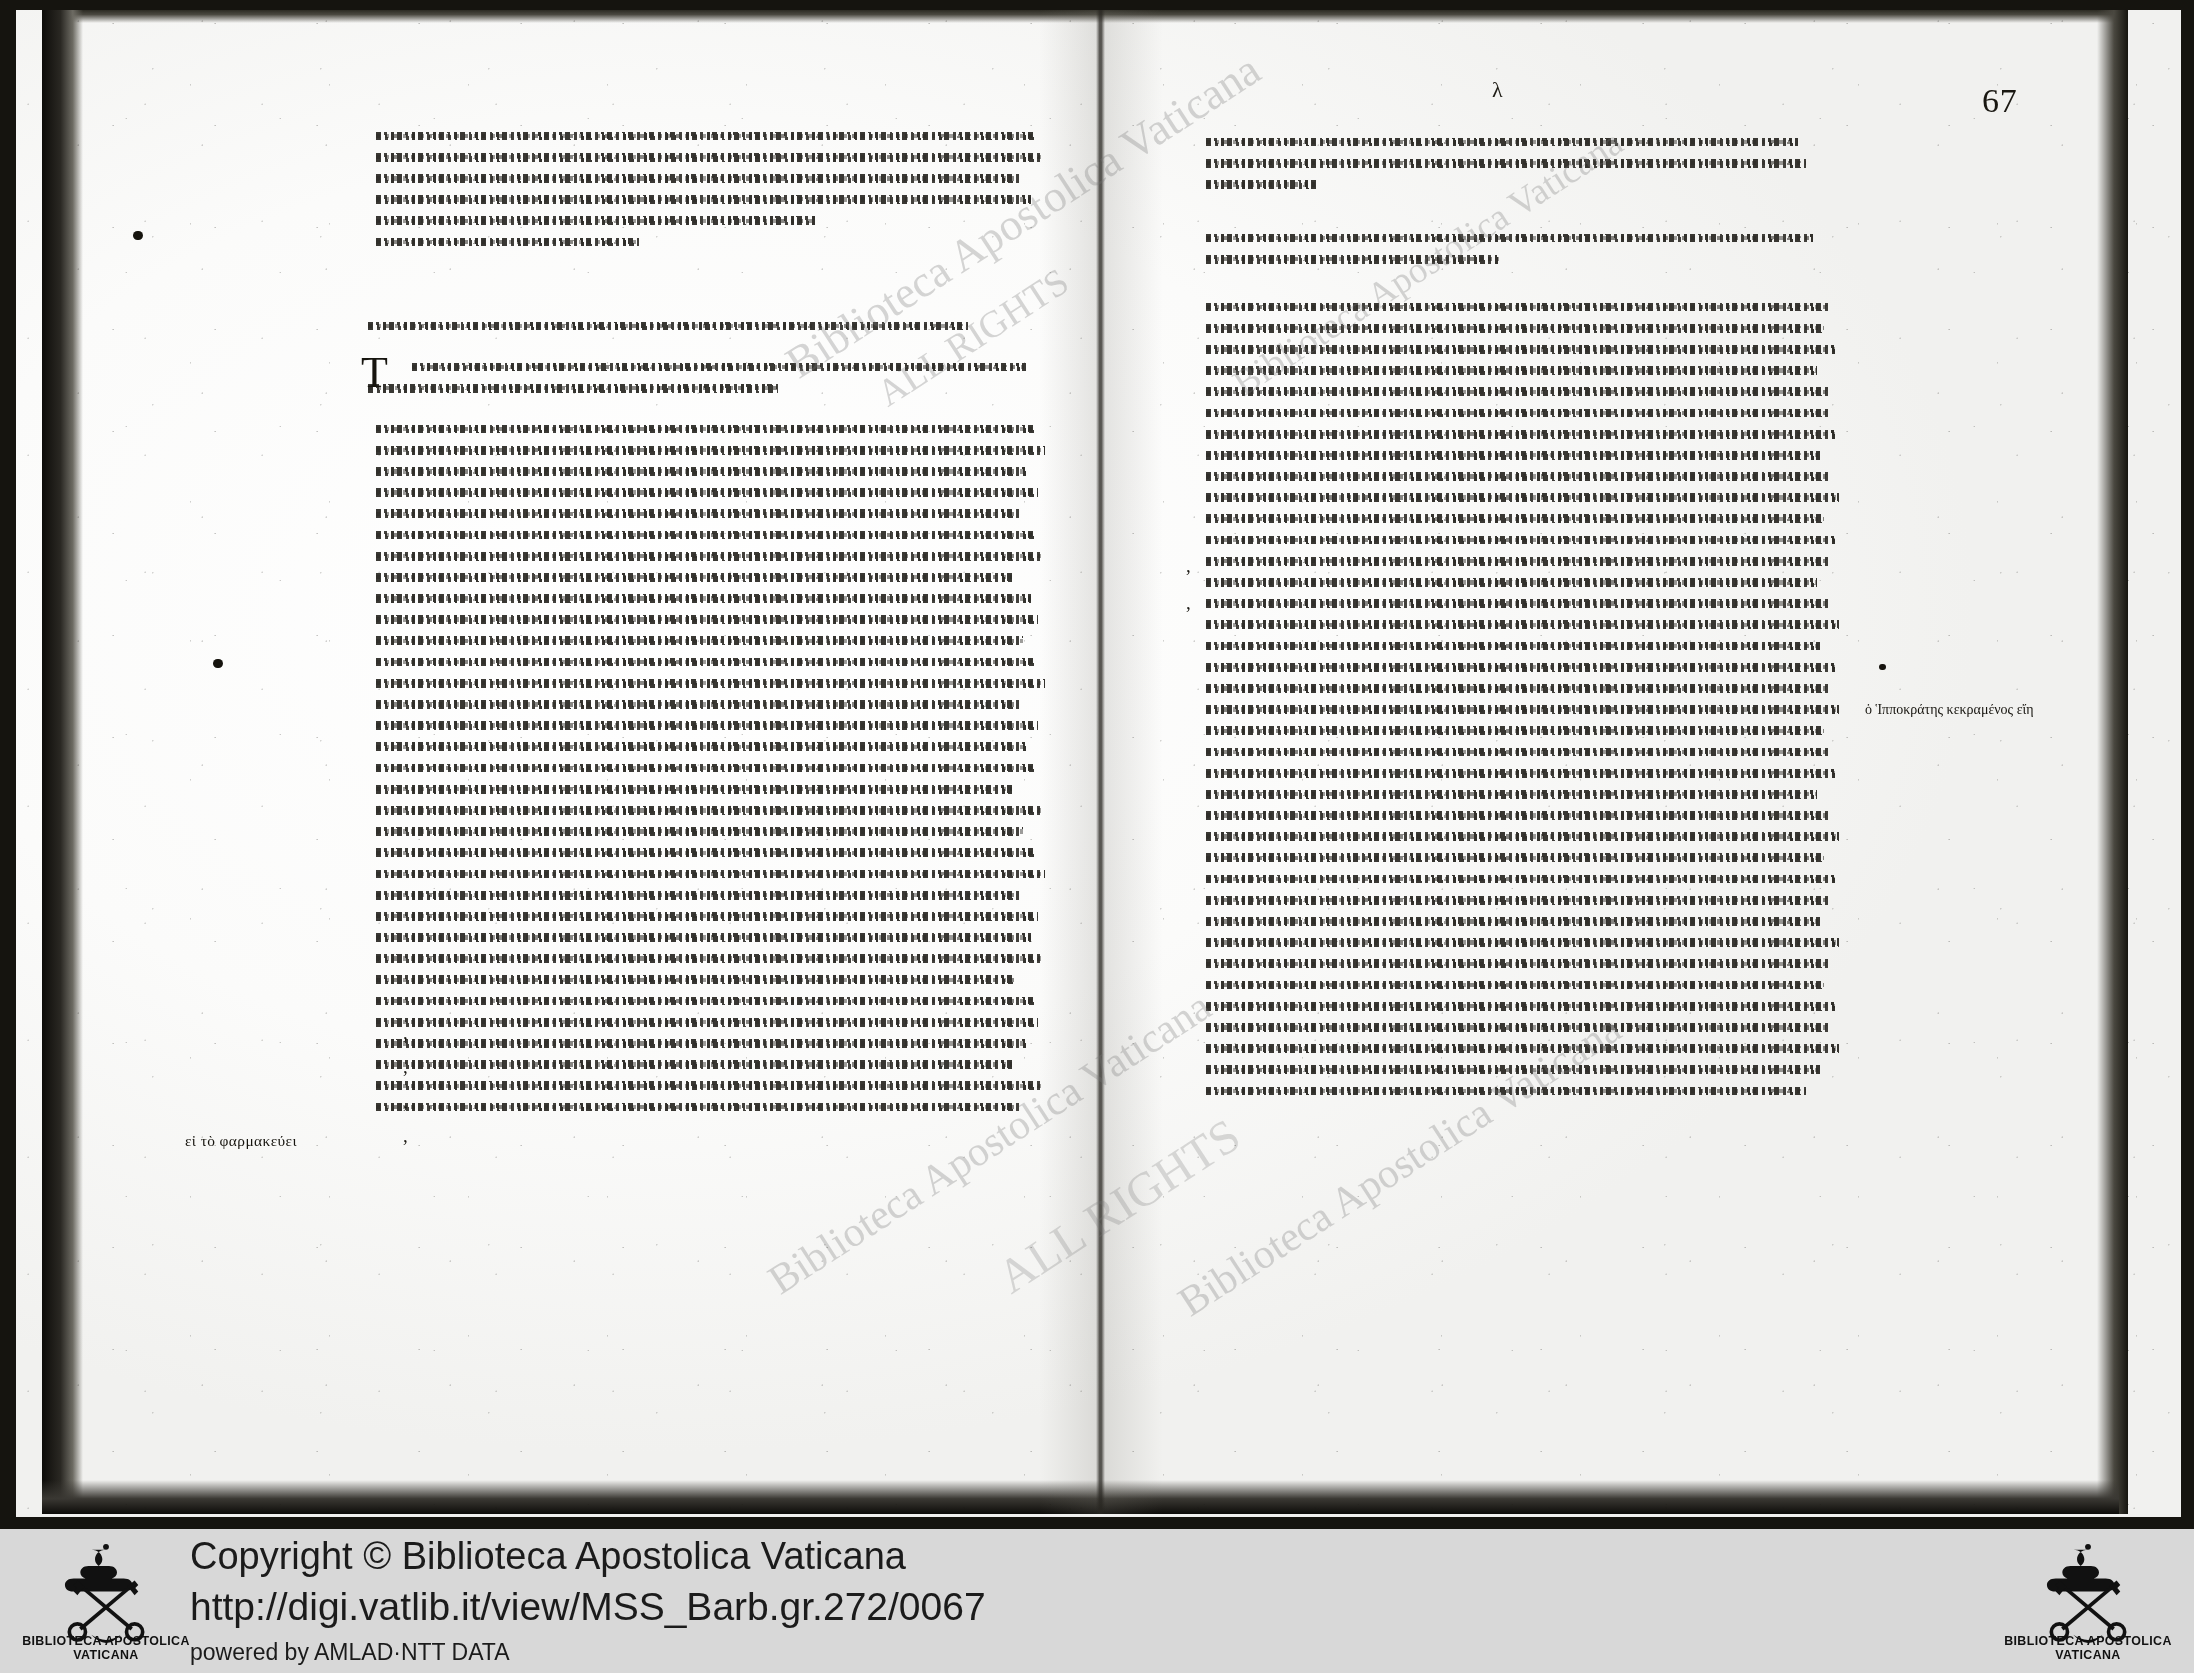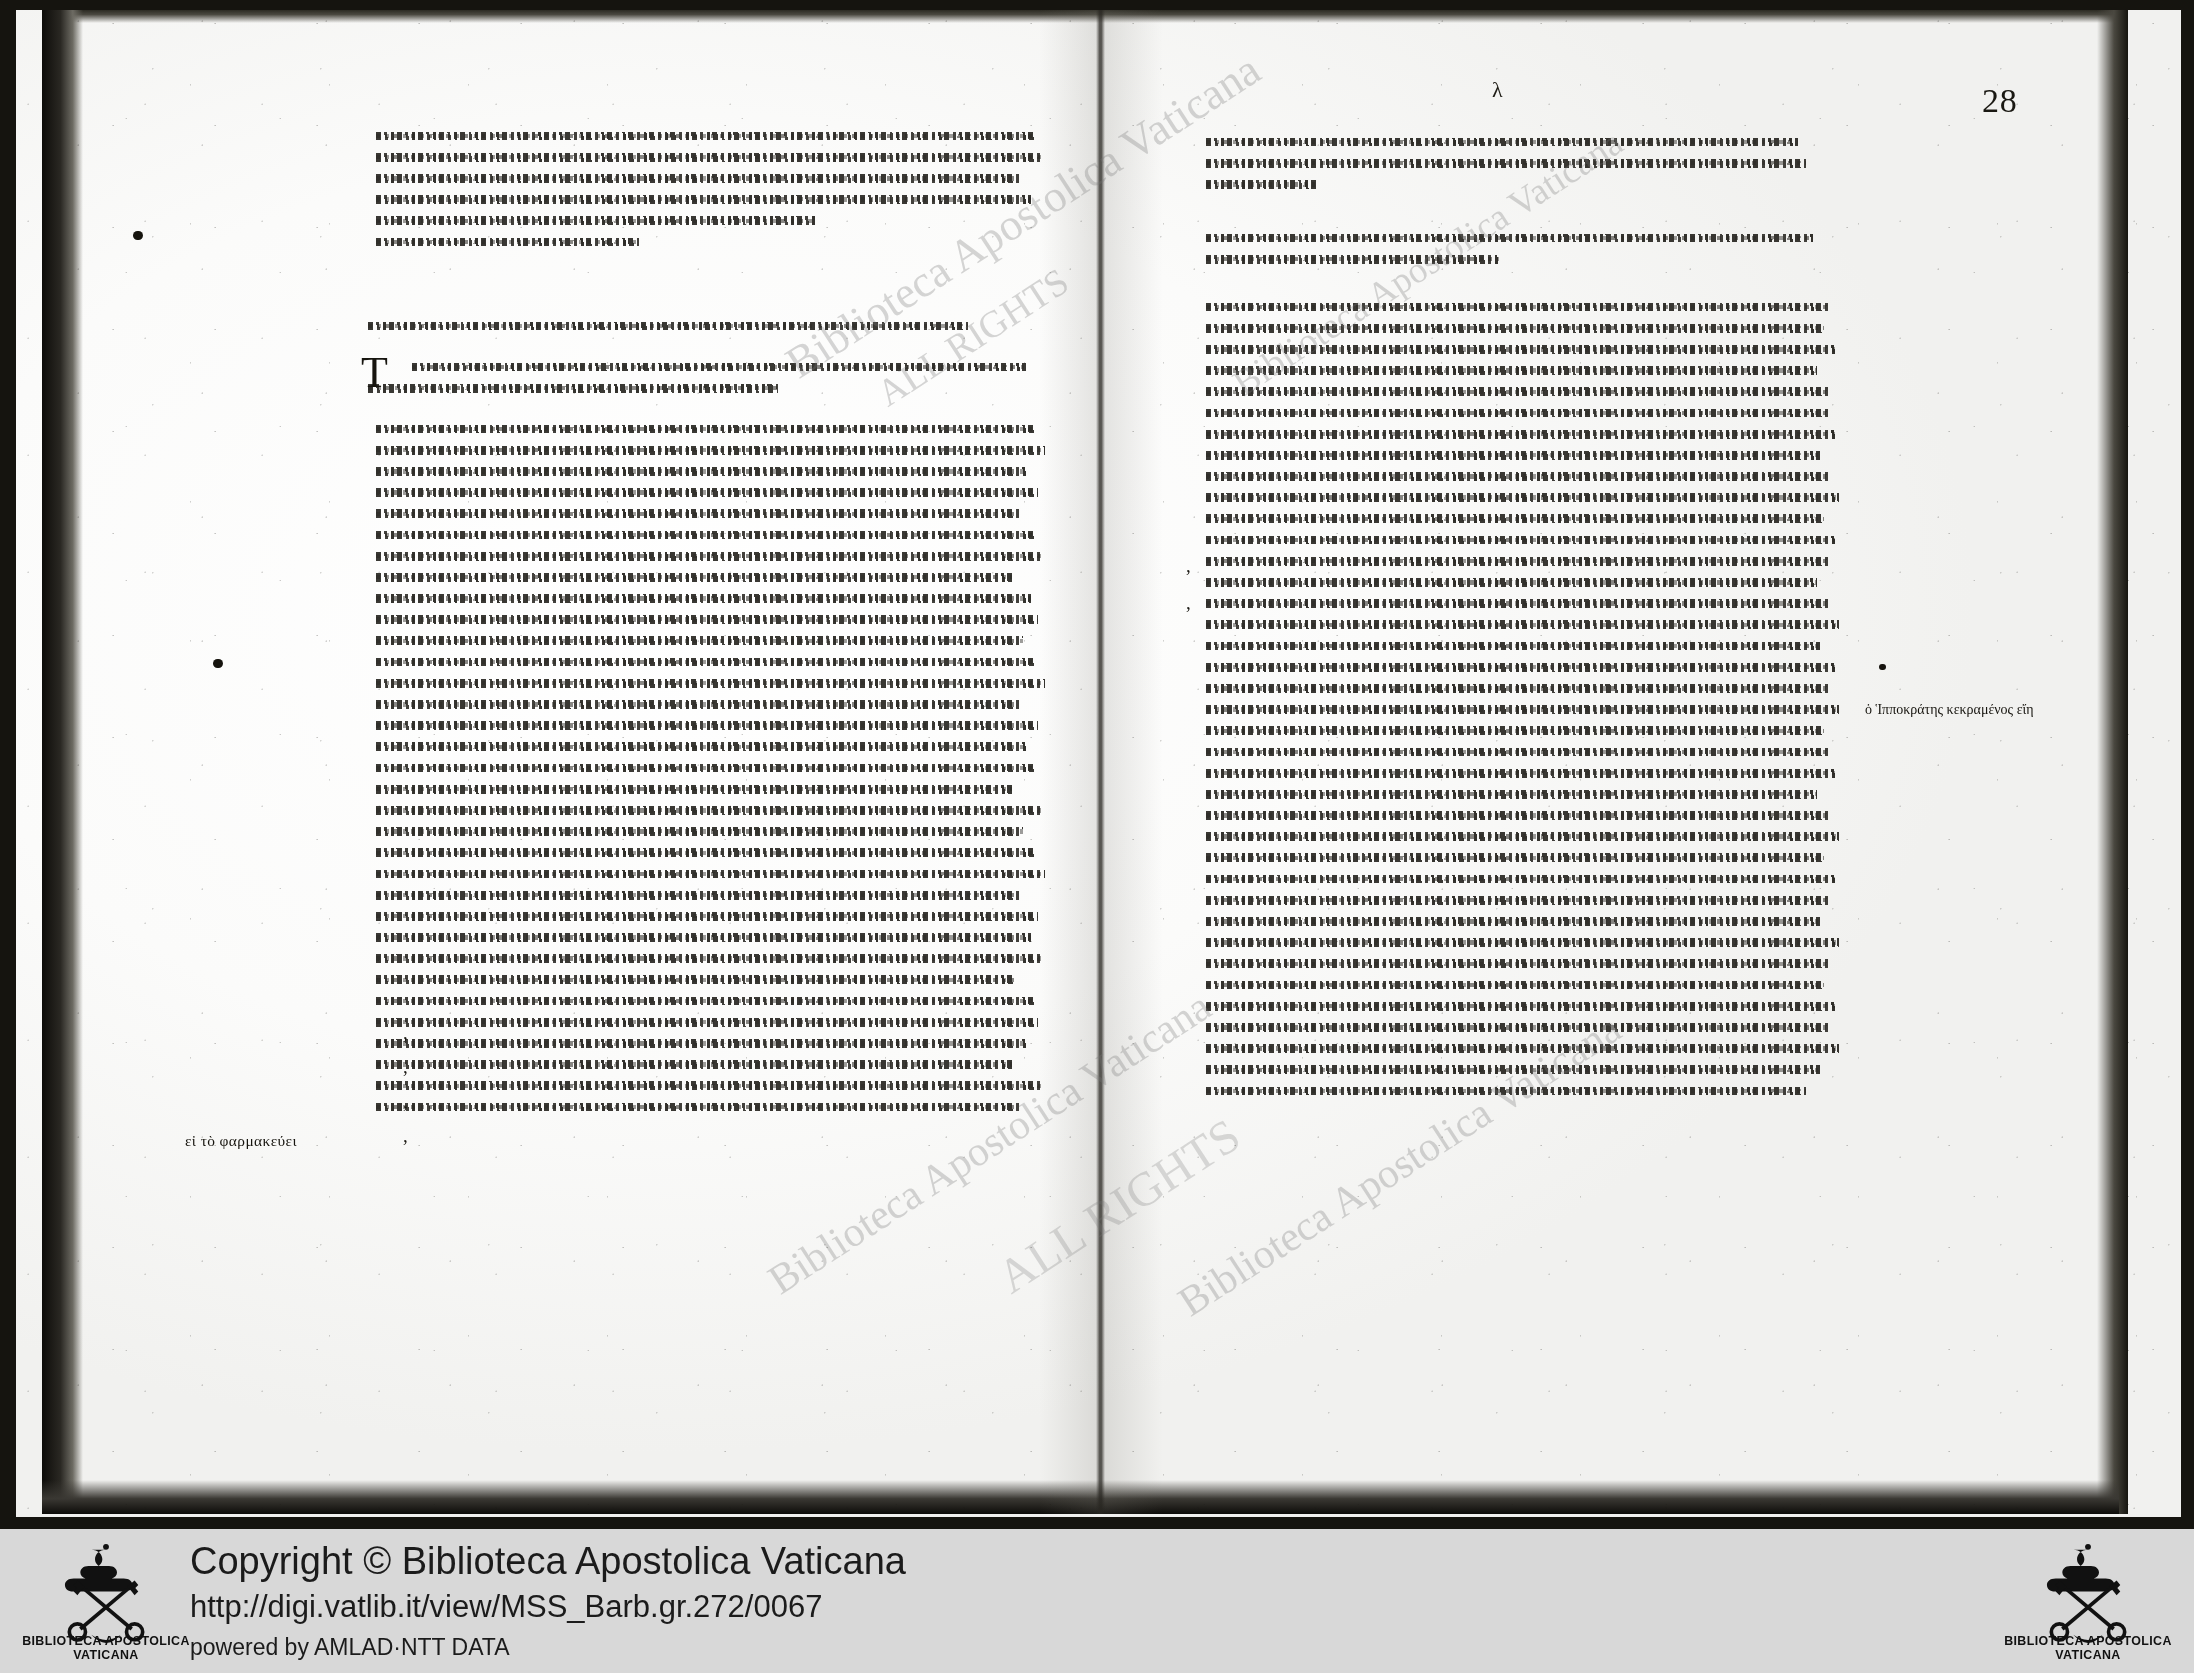--- a/index.html
+++ b/index.html
@@ -227,21 +227,21 @@
     flex: 1;
     text-align: left;
     color: #1b1b1b;
   }
   #copyright-line {
     font-size: 38px;
     line-height: 1.12;
     letter-spacing: 0px;
   }
   #url-line {
-    font-size: 31px;
+    font-size: 39px;
     line-height: 1.3;
     margin-top: 4.4px;
   }
   #powered-line {
     font-size: 23px;
     line-height: 1.3;
     margin-top: 5.9px;
   }
 
   .vat-seal {
@@ -343,21 +343,21 @@
 
     <div class="ink-dot" style="left:50px; top:216px;"></div>
     <div class="ink-dot" style="left:130px; top:644px;"></div>
 
     <div class="marg-mark" style="left:102px; top:1118px; font-size:15.4px; letter-spacing:0.4px;">εἰ τὸ φαρμακεύει</div>
   </div>
 
   <div class="page" id="page-recto">
 
     <div class="quire-mark" style="left:388px; top:62px;">λ</div>
-    <div class="folio-number" style="left:878px; top:67px;">28</div>
+    <div class="folio-number" style="left:878px; top:67px;">67</div>
 
     <div class="ms-block" style="left:102px; top:123px; width:600px;">
       <div class="ms-line" style="width:592px;"></div>
       <div class="ms-line" style="width:600px;"></div>
       <div class="ms-line" style="width:110px;"></div>
     </div>
 
     <div class="ms-block" style="left:102px; top:219px; width:607px;">
       <div class="ms-line" style="width:607px;"></div>
       <div class="ms-line" style="width:293px;"></div>

